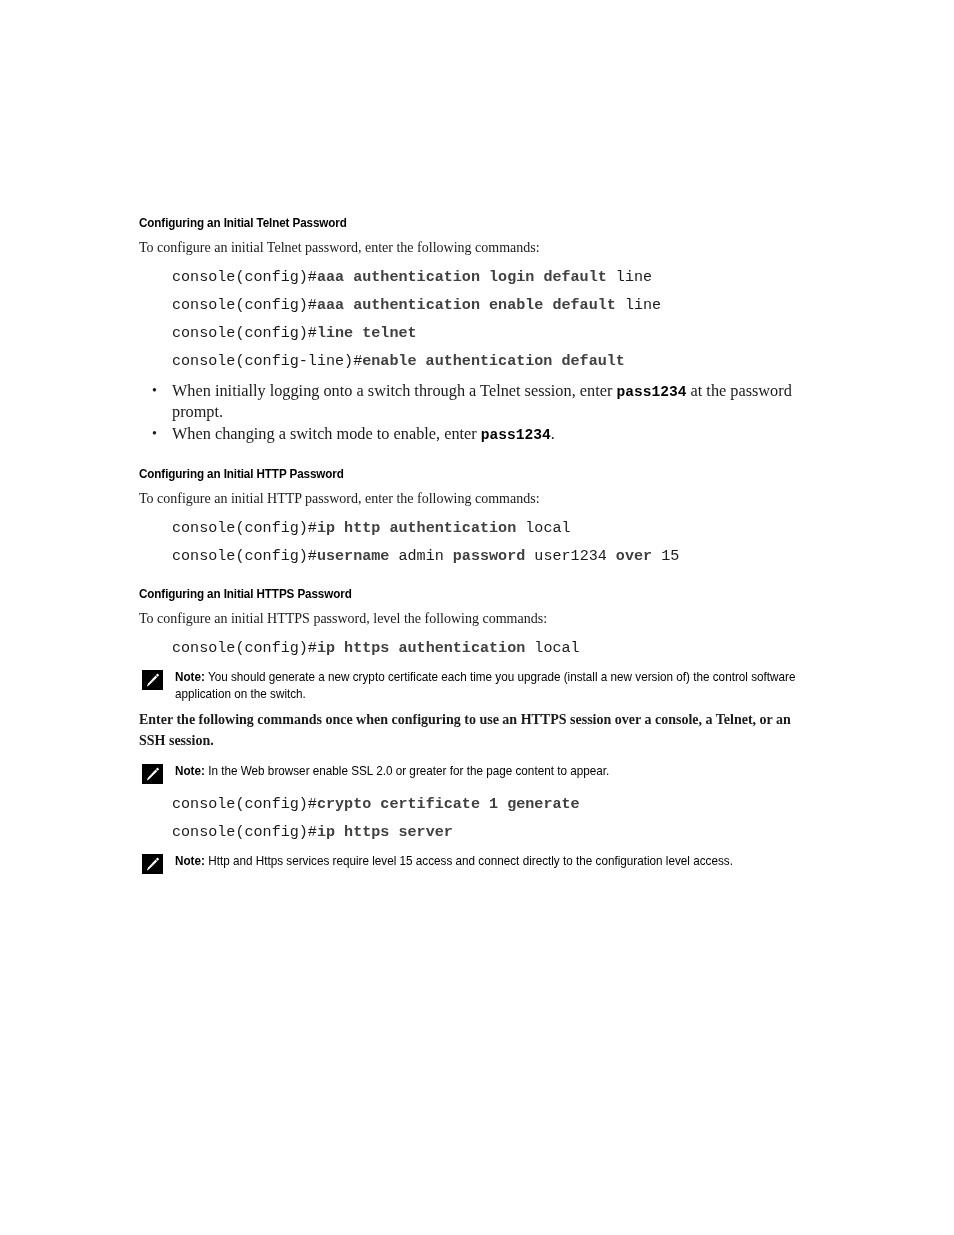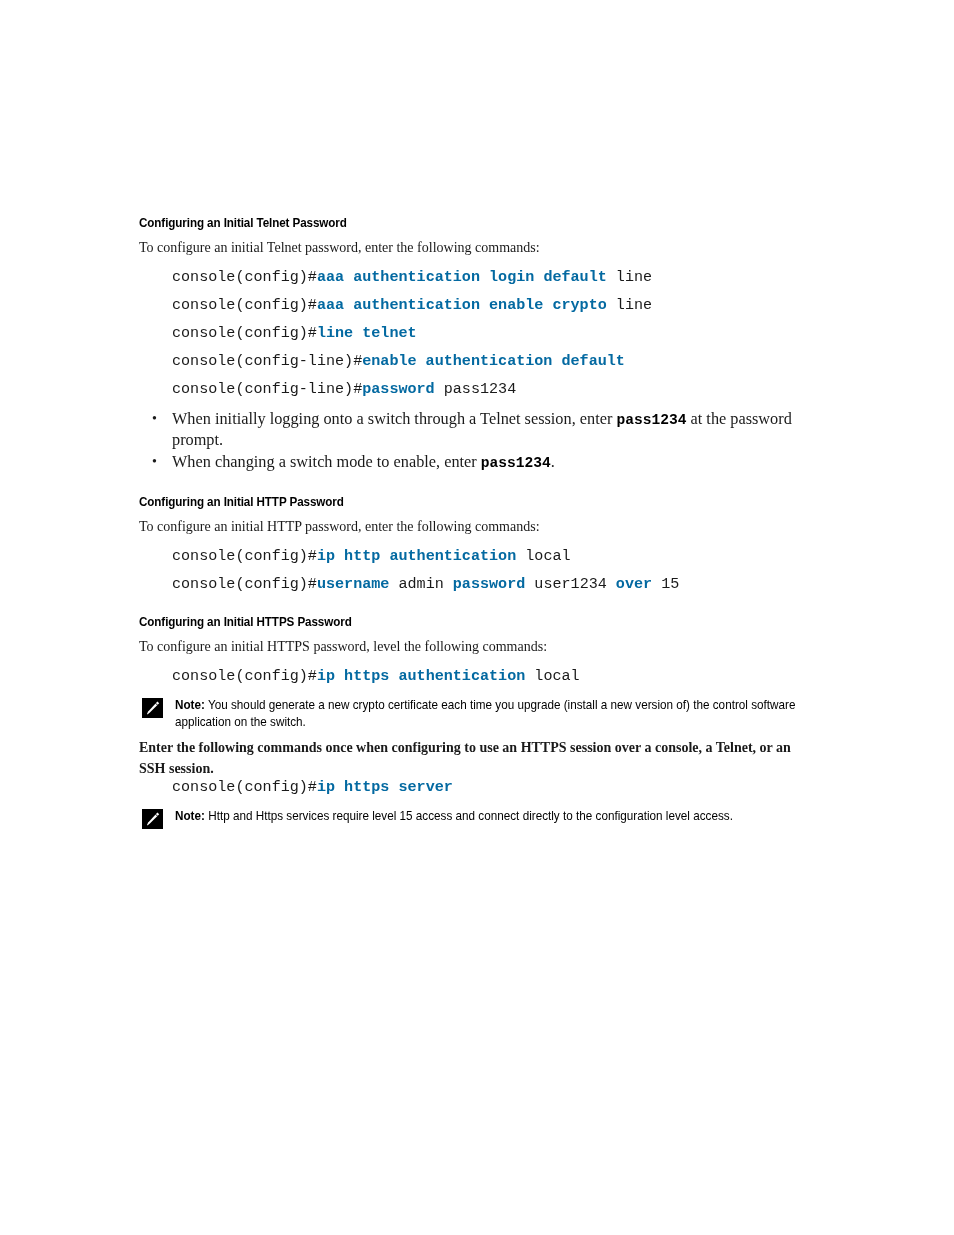--- a/index.html
+++ b/index.html
@@ -71,21 +71,21 @@
     padding: 0;
     margin-left: 33px;
     color: #1a1a1a;
     white-space: pre;
     letter-spacing: 0px;
   }
   .cmd-first { margin-top: 11px; }
   .cmd + .cmd { margin-top: 11px; }
   .cmd b {
     font-weight: bold;
-    color: #0369a1;
+    color: #404040;
   }
 
   
   .bullets {
     list-style: none;
     margin: 0;
     padding: 0;
     margin-top: 11px;
   }
   .bullets li {
@@ -176,28 +176,27 @@
 <div class="page">
 
   <div class="content">
 
     <div class="heading-block first">
       <div class="heading">Configuring an Initial Telnet Password</div>
       <div class="body-text intro">To configure an initial Telnet password, enter the following commands:</div>
 
       <div class="cmd cmd-first"><span>console(config)#</span><b>aaa authentication login default</b><span> line</span></div>
 
-      <div class="cmd"><span>console(config)#</span><b>aaa authentication enable crypto</b><span> line</span></div>
+      <div class="cmd"><span>console(config)#</span><b>aaa authentication enable default</b><span> line</span></div>
 
       <div class="cmd"><span>console(config)#</span><b>line telnet</b><span></span></div>
 
 
       <div class="cmd"><span>console(config-line)#</span><b>enable authentication default</b><span></span></div>
 
-      <div class="cmd"><span>console(config-line)#</span><b>password</b><span> pass1234</span></div>
 
       <ul class="bullets">
         <li>
           <span class="dot">•</span><span>When initially logging onto a switch through a Telnet session, enter </span><span class="mono-b">pass1234</span><span>  at the password prompt.</span>
         </li>
         <li>
           <span class="dot">•</span><span>When changing a switch mode to enable, enter </span><span class="mono-b">pass1234</span><span>.</span>
         </li>
       </ul>
     </div>
@@ -225,21 +224,33 @@
           <polygon points="15.4,3.4 17.2,5.2 7.6,14.8 5.0,16.4 6.2,13.6" fill="#ffffff"></polygon>
           <line x1="13.6" y1="5.2" x2="15.4" y2="7.0" stroke="#000" stroke-width="0.9"></line>
           <polygon points="5.0,16.4 6.2,13.6 7.3,14.6" fill="#ffffff"></polygon>
         </svg>
       </span>
       <div class="note-text"><b>Note:</b><span> You should generate a new crypto certificate each time you upgrade (install a new version of) the control software application on the switch.</span></div>
     </div>
 
     <div class="body-text para-block">Enter the following commands once when configuring to use an HTTPS session over a console, a Telnet, or an SSH session.</div>
 
-
+    <div class="note">
+      <span class="note-icon">
+        <svg width="21" height="20" viewBox="0 0 21 20" aria-hidden="true">
+          <rect x="0" y="0" width="21" height="20" fill="#000"></rect>
+          <polygon points="15.4,3.4 17.2,5.2 7.6,14.8 5.0,16.4 6.2,13.6" fill="#ffffff"></polygon>
+          <line x1="13.6" y1="5.2" x2="15.4" y2="7.0" stroke="#000" stroke-width="0.9"></line>
+          <polygon points="5.0,16.4 6.2,13.6 7.3,14.6" fill="#ffffff"></polygon>
+        </svg>
+      </span>
+      <div class="note-text"><b>Note:</b><span> In the Web browser enable SSL 2.0 or greater for the page content to appear.</span></div>
+    </div>
+
+    <div class="cmd cmd-first"><span>console(config)#</span><b>crypto certificate 1 generate</b><span></span></div>
 
     <div class="cmd"><span>console(config)#</span><b>ip https server</b><span></span></div>
 
     <div class="note">
       <span class="note-icon">
         <svg width="21" height="20" viewBox="0 0 21 20" aria-hidden="true">
           <rect x="0" y="0" width="21" height="20" fill="#000"></rect>
           <polygon points="15.4,3.4 17.2,5.2 7.6,14.8 5.0,16.4 6.2,13.6" fill="#ffffff"></polygon>
           <line x1="13.6" y1="5.2" x2="15.4" y2="7.0" stroke="#000" stroke-width="0.9"></line>
           <polygon points="5.0,16.4 6.2,13.6 7.3,14.6" fill="#ffffff"></polygon>

